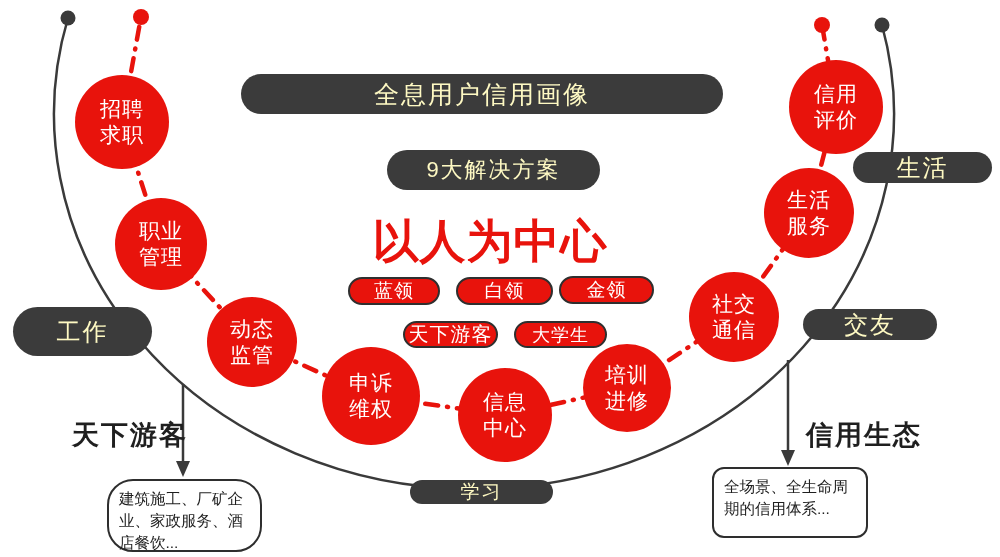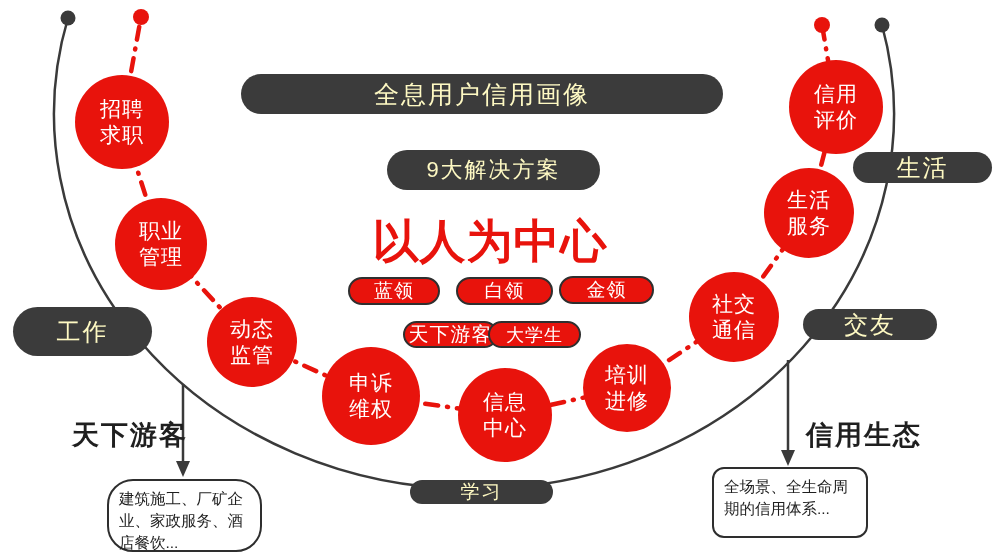--- a/index.html
+++ b/index.html
@@ -138,21 +138,21 @@
   </div>
   <div class="tag" style="left:456px; top:277px; width:97px; height:28px;">
     <span>白领</span>
   </div>
   <div class="tag" style="left:559px; top:276px; width:95px; height:28px;">
     <span>金领</span>
   </div>
   <div class="tag" style="left:403px; top:321px; width:95px; height:27px; font-size:20px;">
     <span>天下游客</span>
   </div>
-  <div class="tag" style="left:488px; top:321px; width:93px; height:27px; font-size:18px;">
+  <div class="tag" style="left:514px; top:321px; width:93px; height:27px; font-size:18px;">
     <span>大学生</span>
   </div>
 
   <div class="circle" style="left:75px; top:75px; width:94px; height:94px;">
     <span>招聘
 求职</span>
   </div>
   <div class="circle" style="left:115px; top:198px; width:92px; height:92px;">
     <span>职业
 管理</span>

